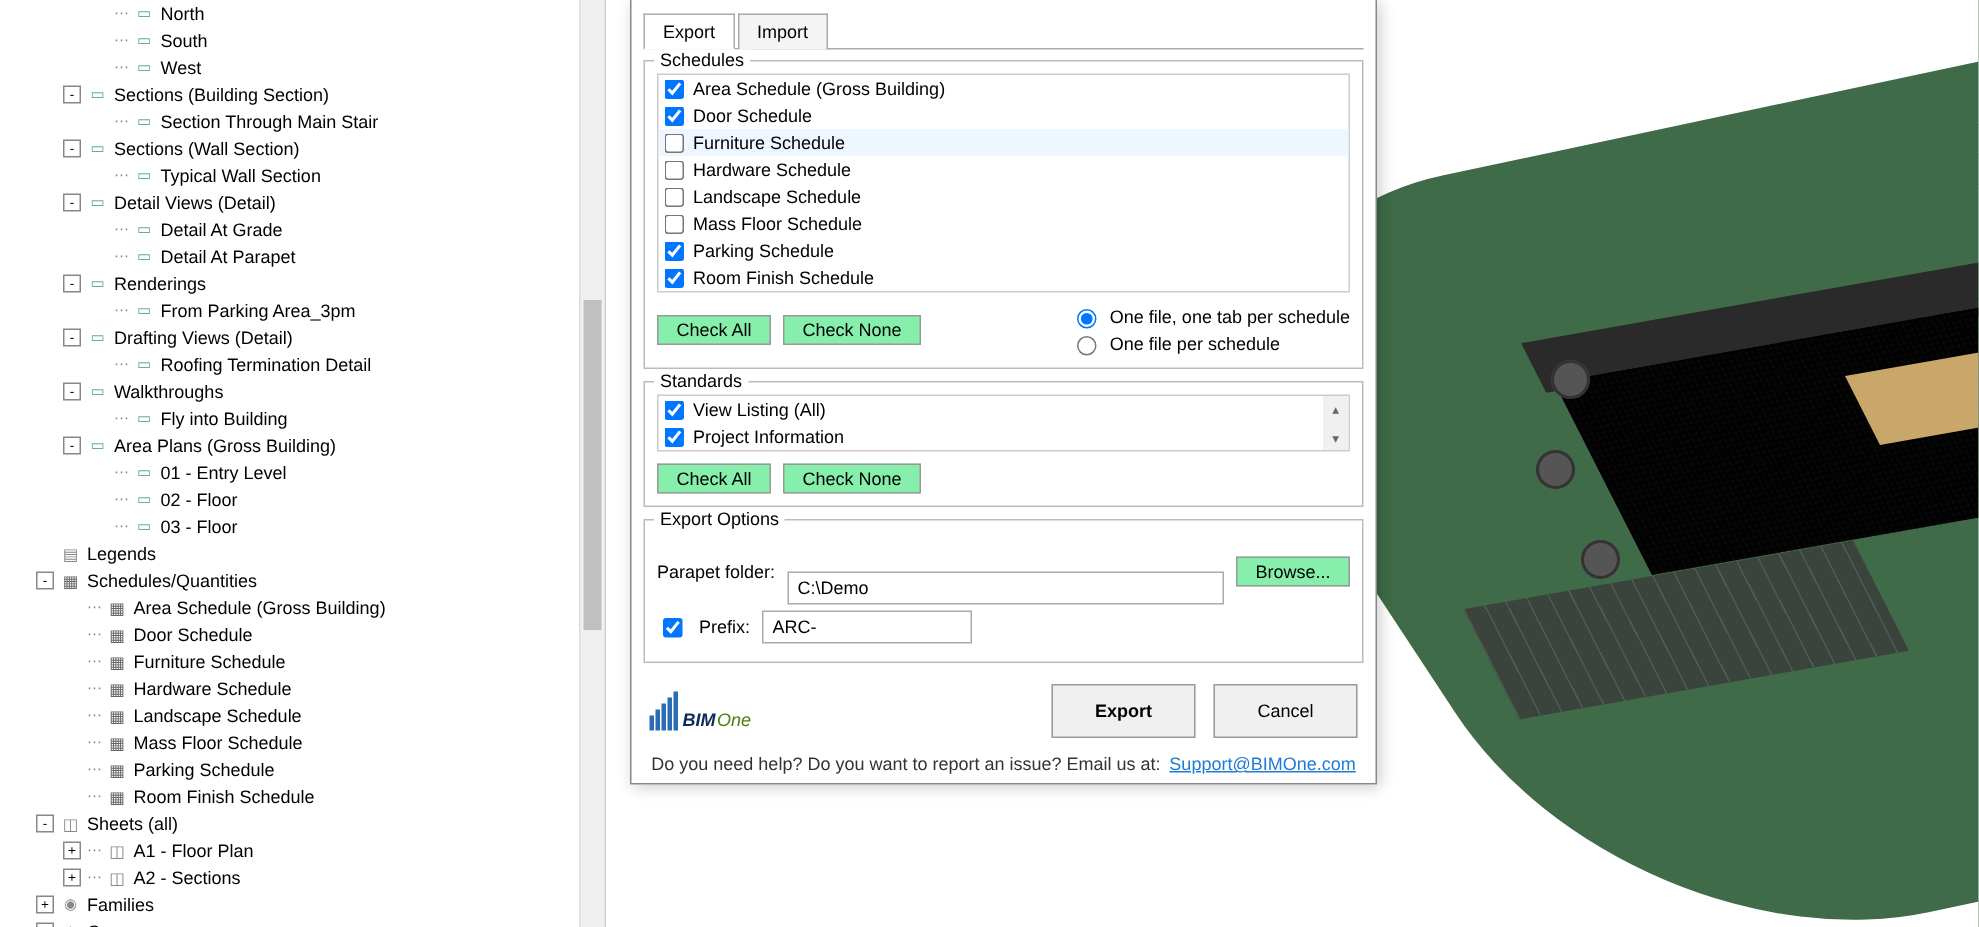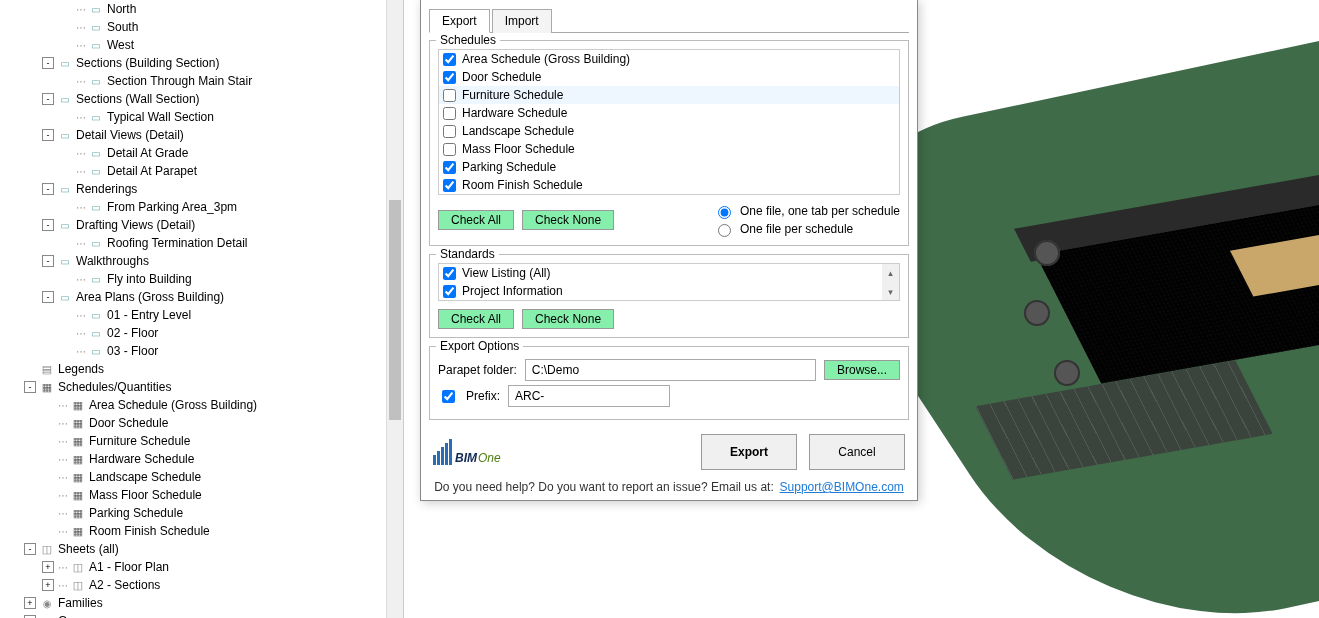--- a/index.html
+++ b/index.html
@@ -415,27 +415,27 @@
     <div class="btnrow">
       <div class="btn">Check All</div>
       <div class="btn">Check None</div>
     </div>
   </div>
 
   <div class="group">
     <div class="group-title">Export Options</div>
     <div class="formrow">
       <span>Parapet folder:</span>
-      <input type="text" style="flex: 1 1 0%;" value="C:\Demo">
+      <input type="text" style="flex: 1 1 0%; margin-top: 22px;" value="C:\Demo">
       <div class="btn">Browse...</div>
     </div>
     <div class="formrow">
       <input type="checkbox" id="pfx" checked="" style="">
       <span>Prefix:</span>
-      <input type="text" style="width: 162px;" value="ARC-">
+      <input type="text" style="width: 140px;" value="ARC-">
     </div>
   </div>
 
   <div class="footer">
     <div class="logo">
       <div class="bars">
           <div class="bar b1"></div>
           <div class="bar b2"></div>
           <div class="bar b3"></div>
           <div class="bar b4"></div>

